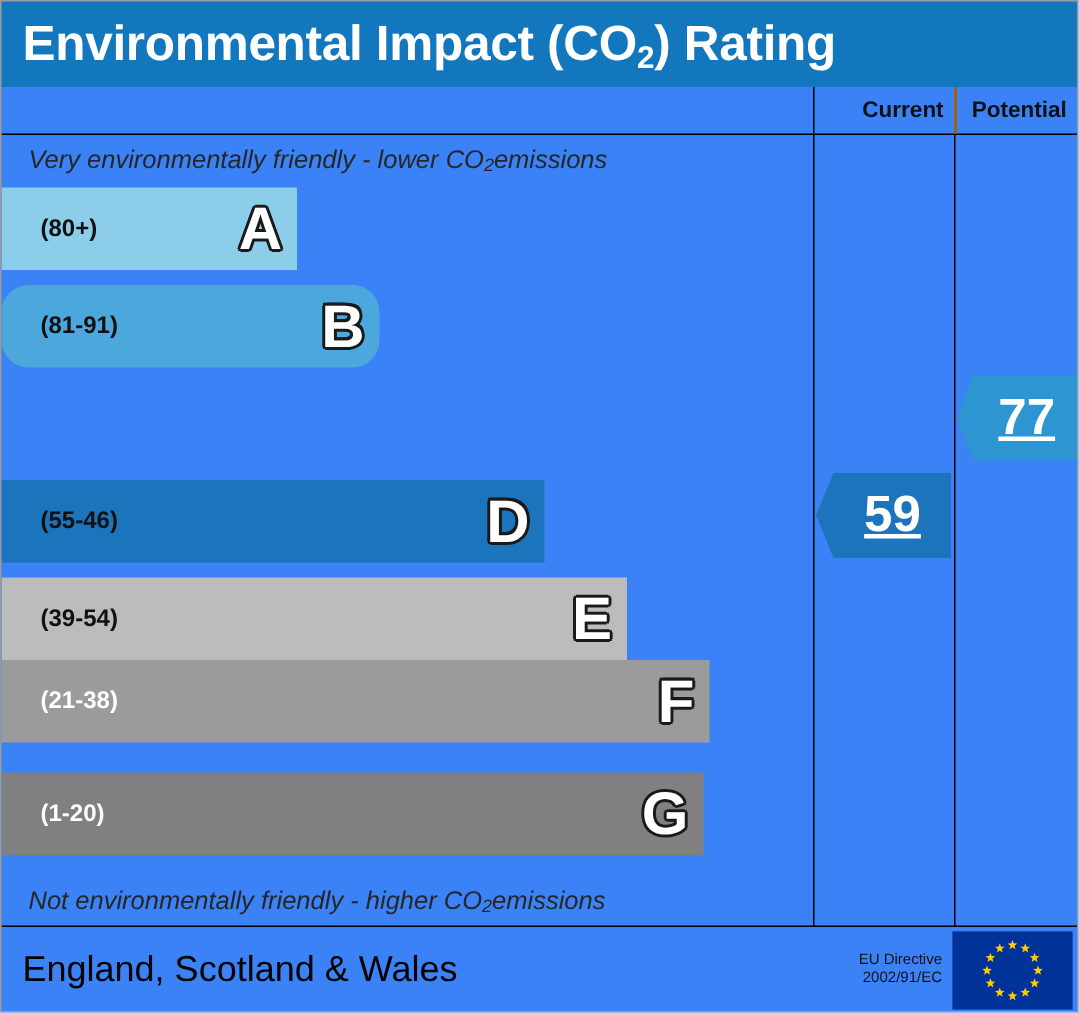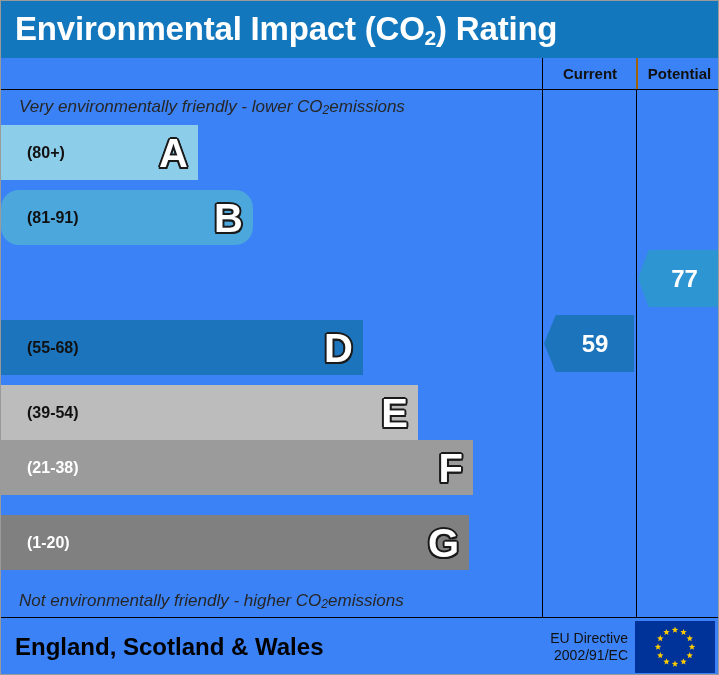--- a/index.html
+++ b/index.html
@@ -33,21 +33,21 @@
   .colhdr{
     position:absolute;left:0;top:57px;width:719px;height:32px;
     box-sizing:border-box;
     border-bottom:1px solid #000;
   }
   .colhdr .cell{
     position:absolute;top:0;height:31px;
     display:flex;align-items:center;justify-content:center;
     font-size:15px;font-weight:bold;color:#111;
   }
-  .colhdr .cur{left:541px;width:94px;border-left:1px solid #000;}
+  .colhdr .cur{left:541px;width:94px;border-left:1px solid #000;padding-left:12px;}
   .colhdr .pot{left:635px;width:83px;border-left:2px solid #a16207;}
 
   
   .body{
     position:absolute;left:0;top:89px;width:719px;height:528px;
   }
   .vline{position:absolute;top:0;width:1px;height:528px;background:#000;}
   .vline.v1{left:541px;}
   .vline.v2{left:635px;}
   .bodybottom{position:absolute;left:0;top:527px;width:719px;height:1px;background:#000;}
@@ -86,36 +86,36 @@
        0 2px 0 #1a1a1a, 0 -2px 0 #1a1a1a,
        1.5px 1.5px 0 #1a1a1a, -1.5px 1.5px 0 #1a1a1a,
        1.5px -1.5px 0 #1a1a1a, -1.5px -1.5px 0 #1a1a1a;
   }
 
   
   .arrow{
     position:absolute;height:57px;
     display:flex;align-items:center;justify-content:center;
     clip-path:polygon(0% 50%, 13% 0%, 100% 0%, 100% 100%, 13% 100%);
-    color:#fff;font-size:24px;font-weight:bold;
-    padding-left:12px;box-sizing:border-box;
+    color:#fff;font-size:34px;font-weight:bold;
+    padding-left:12px;box-sizing:border-box;text-decoration:underline;
   }
 
   
   .ftr{
     position:absolute;left:0;top:617px;width:719px;height:57px;
     box-sizing:border-box;
   }
   .ftr-region{
     position:absolute;left:14px;top:50%;transform:translateY(-50%);
-    font-size:24px;font-weight:bold;color:#000;white-space:nowrap;text-align:center;
+    font-size:24px;font-weight:normal;color:#000;white-space:nowrap;text-align:center;
   }
   .ftr-dir{
     position:absolute;right:92px;top:50%;transform:translateY(-50%);
-    font-size:14px;color:#111;text-align:right;line-height:1.25;
+    font-size:10px;color:#111;text-align:right;line-height:1.25;
   }
   .euflag{
     position:absolute;right:5px;top:50%;transform:translateY(-50%);
     width:80px;height:52px;background:#003399;
   }
   .euflag svg{display:block;width:80px;height:52px;}
 </style>
 </head>
 <body>
 
@@ -145,21 +145,21 @@
     <div class="bands">
       <div class="band" style="top: 0px; width: 197px; background: rgb(140, 205, 234);">
         <span class="range" style="color: rgb(17, 17, 17);">(80+)</span>
         <span class="letter">A</span>
       </div>
       <div class="band" style="top: 65px; width: 252px; background: rgb(75, 167, 220); border-radius: 18px;">
         <span class="range" style="color: rgb(17, 17, 17);">(81-91)</span>
         <span class="letter">B</span>
       </div>
       <div class="band" style="top: 195px; width: 362px; background: rgb(28, 117, 188);">
-        <span class="range" style="color: rgb(17, 17, 17);">(55-68)</span>
+        <span class="range" style="color: rgb(17, 17, 17);">(55-46)</span>
         <span class="letter">D</span>
       </div>
       <div class="band" style="top: 260px; width: 417px; background: rgb(188, 188, 188);">
         <span class="range" style="color: rgb(17, 17, 17);">(39-54)</span>
         <span class="letter">E</span>
       </div>
       <div class="band" style="top: 315px; width: 472px; background: rgb(155, 155, 155); padding-left: 36px;">
         <span class="range" style="color: rgb(255, 255, 255);">(21-38)</span>
         <span class="letter">F</span>
       </div>

